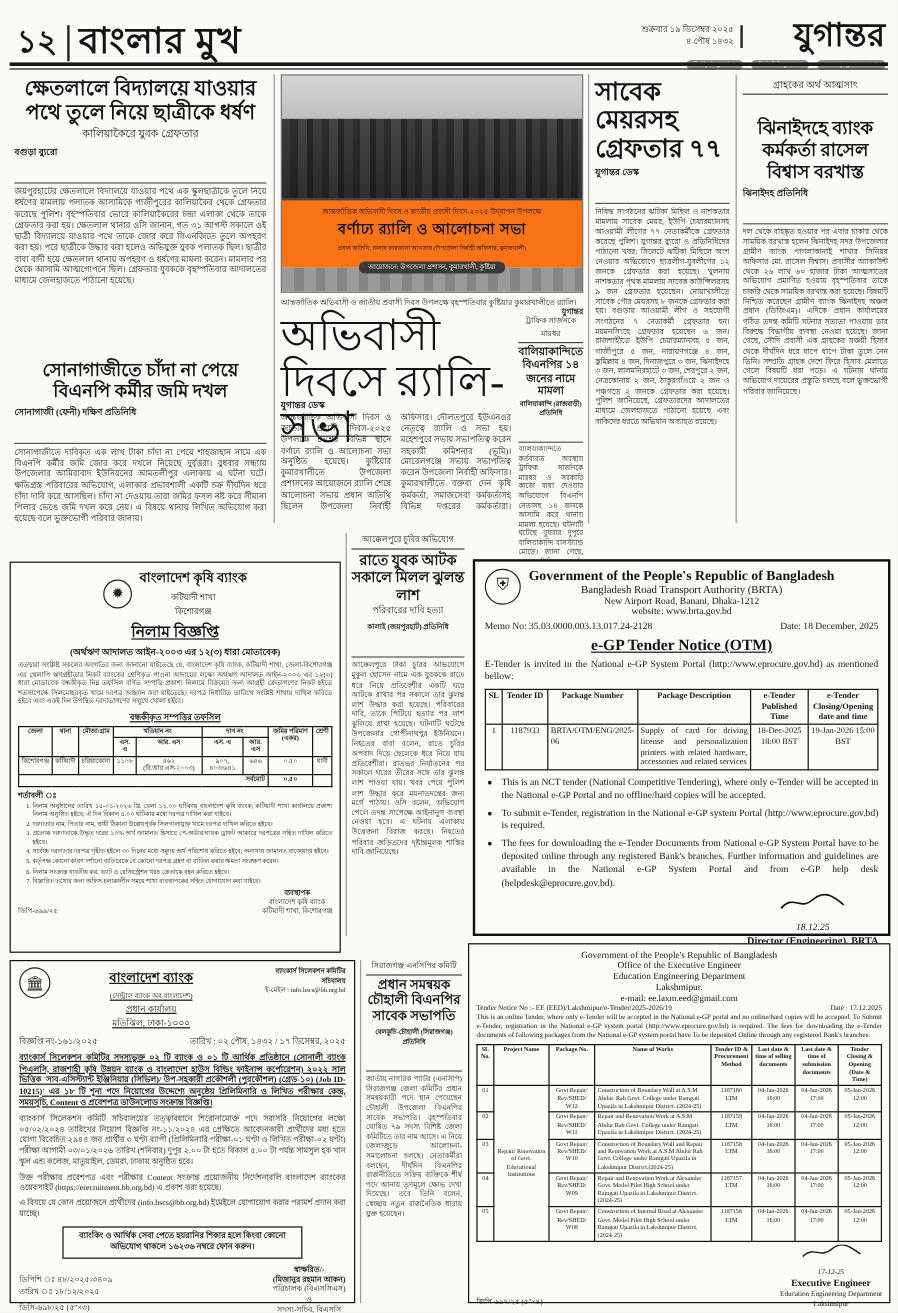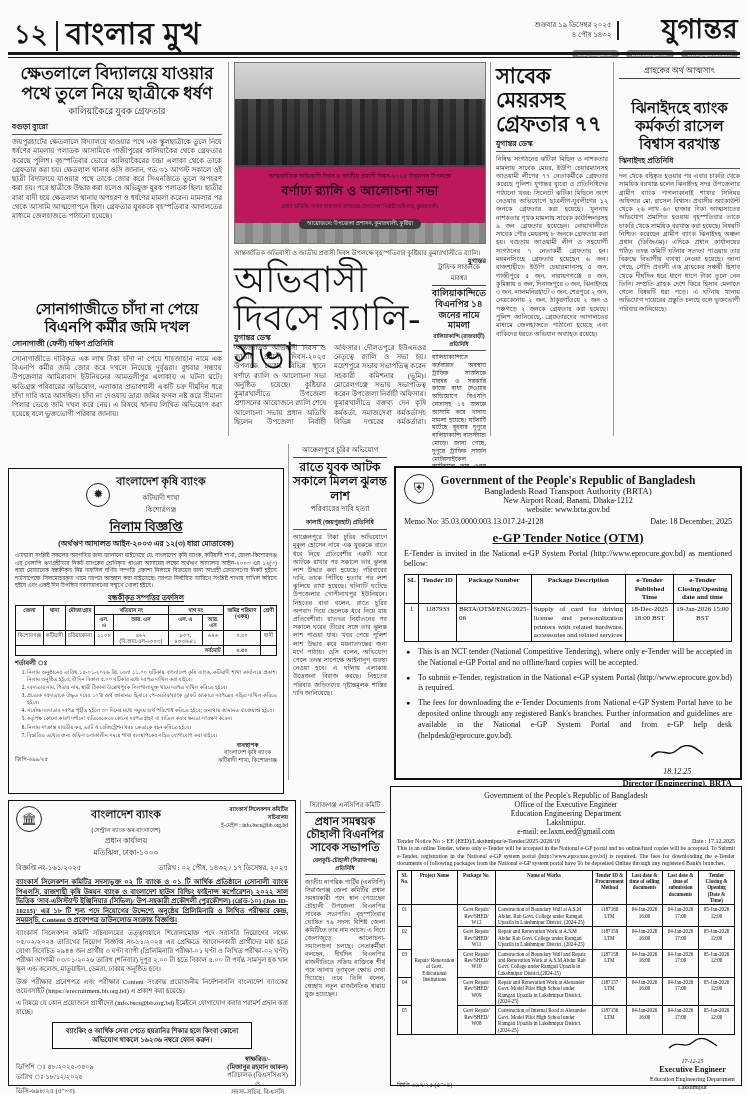--- a/index.html
+++ b/index.html
@@ -7,21 +7,21 @@
   .page {
     position:relative; width:748px; height:1094px; margin:0 auto;
     background:#fbfaf6; color:#141414; overflow:hidden;
     font-family:"Liberation Serif", serif;
   }
   .abs { position:absolute; }
   .jc { text-align:justify; }
   .ctr { text-align:center; }
   .b { font-weight:bold; }
   .body-txt { font-size:7px; line-height:1.32; overflow:hidden; }
-  .byline { font-size:7.5px; font-weight:bold; border-bottom:1px solid #555; padding-bottom:1px; margin:2px 0 3px 0; }
+  .byline { font-size:7.5px; font-weight:bold; border-bottom:1px solid #555; padding-bottom:19px; margin:2px 0 3px 0; }
   .kicker { font-size:8px; text-align:center; border-bottom:1px solid #444; padding-bottom:1px; margin-bottom:2px; }
   .vrule { position:absolute; width:1px; background:#9a9a9a; }
   
   .hdr-pageno { font-size:26px; font-weight:bold; }
   .hdr-section { font-size:30px; font-weight:bold; letter-spacing:1px; }
   .hdr-sep { width:2px; height:30px; background:#222; margin:0 8px; }
   .hdr-left { display:flex; align-items:center; }
   .hdr-dates { font-size:7px; text-align:right; line-height:1.4; border-right:2px solid #222; padding-right:6px; margin-right:6px; }
   .hdr-logo { font-size:27px; font-weight:bold; letter-spacing:0.5px; }
   .badge { display:inline-block; background:#8d8d8d; color:#fff; font-size:5.5px; border-radius:6px; padding:1px 6px; margin-left:3px; font-family:"Liberation Sans",sans-serif; }
@@ -33,21 +33,21 @@
   .h-big { font-size:36px; line-height:1.05; font-weight:normal; }
   .h-c { font-size:21px; line-height:1.15; font-weight:bold; text-align:left; }
   .h-d { font-size:15px; line-height:1.2; font-weight:bold; text-align:center;margin-top:20px; }
   .subhead { font-size:9px; text-align:center; margin-top:1px; }
   
   .photo { border:1px solid #777; background:#c9c9c9; overflow:hidden; }
   .photo-sky { height:36px; background:linear-gradient(180deg,#d6d6d6,#bdbdbd); }
   .photo-crowd { height:66px;
     background:repeating-linear-gradient(90deg,#6f6f6f 0 7px,#565656 7px 13px,#808080 13px 21px,#4c4c4c 21px 26px),
                linear-gradient(180deg,#8a8a8a,#5f5f5f); background-blend-mode:multiply; }
-  .photo-banner { height:58px; background:#be185d; border-top:2px solid #444; padding:4px 10px 2px 10px; text-align:center; }
+  .photo-banner { height:58px; background:#f97316; border-top:2px solid #444; padding:4px 10px 2px 10px; text-align:center; }
   .banner-l1 { font-size:6px; }
   .banner-l2 { font-size:12.5px; font-weight:bold; letter-spacing:0.5px; }
   .banner-l3 { font-size:5px; margin-top:1px; }
   .banner-strip { display:inline-block; background:#3a3a3a; color:#fff; font-size:5.5px; border-radius:5px; padding:1px 8px; margin-top:2px; }
   .photo-foot { height:20px; background:repeating-linear-gradient(90deg,#9a9a9a 0 10px,#858585 10px 18px); }
   .caption { font-size:6.5px; line-height:1.3; margin-top:2px; }
   
   .nbox { border:2px solid #111; background:#fcfbf7; }
   .nbox-thin { border:1.5px solid #111; background:#fcfbf7; }
   .seal { border:1.5px solid #222; border-radius:50%; display:flex; align-items:center; justify-content:center; color:#222; }
@@ -272,21 +272,21 @@
         <div style="font-size:8px; font-style:italic;">18.12.25</div>
         <div class="b" style="font-size:8.5px;">Director (Engineering), BRTA</div>
         <div style="font-size:8px;">Email: de@brta.gov.bd</div>
       </div>
     </div>
   </div>
 
   <div class="abs nbox-thin" style="left:8px; top:800px; width:288px; height:286px; padding:5px 7px;">
     <div style="display:flex; gap:5px;">
       <div class="seal" style="width:26px; height:26px; font-size:12px; flex:0 0 auto;">🏛</div>
-      <div class="ctr" style="flex:1;">
+      <div class="ctr" style="flex:1;text-decoration:underline;">
         <div class="b" style="font-size:11px;">বাংলাদেশ ব্যাংক</div>
         <div style="font-size:5.8px;">(সেন্ট্রাল ব্যাংক অব বাংলাদেশ)</div>
         <div style="font-size:7.5px;">প্রধান কার্যালয়</div>
         <div style="font-size:7.5px;">মতিঝিল, ঢাকা-১০০০</div>
       </div>
       <div style="font-size:5.5px; text-align:right; width:78px;">
         <div class="b">ব্যাংকার্স সিলেকশন কমিটির সচিবালয়</div>
         <div>ই-মেইল : info.bscs@bb.org.bd</div>
       </div>
     </div>

